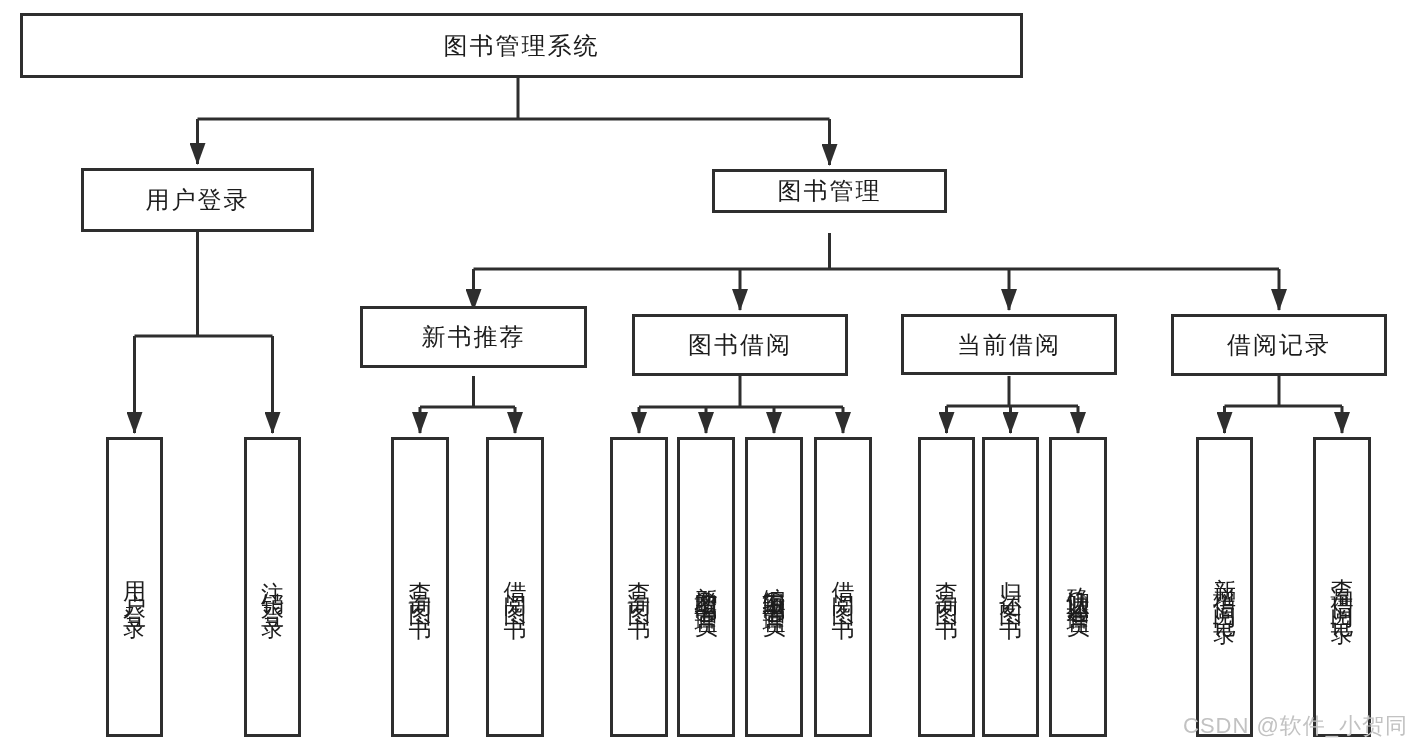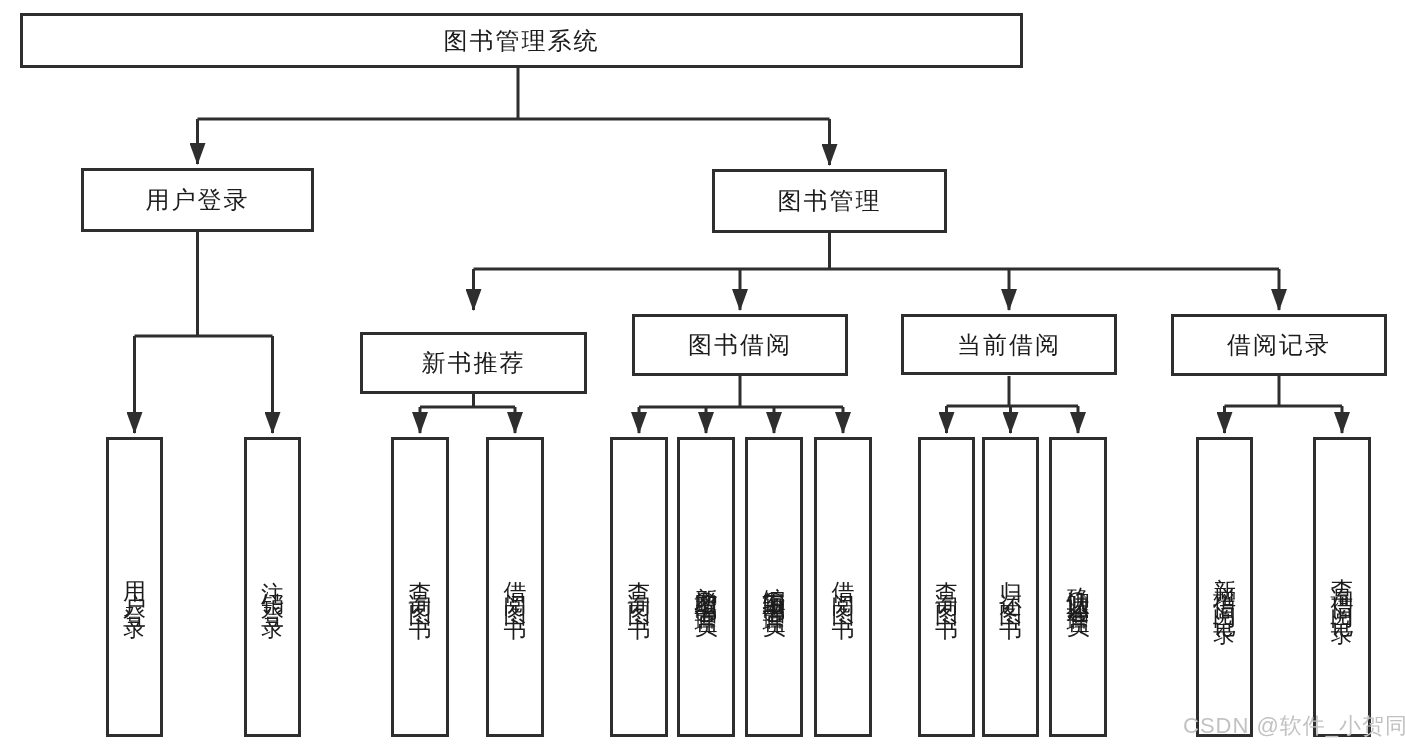--- a/index.html
+++ b/index.html
@@ -41,24 +41,24 @@
     text-orientation: mixed;
     font-size: 23px;
     white-space: normal;
     line-height: 1;
   }
   .ls-wide  { letter-spacing: 12px; }
   .ls-mid   { letter-spacing: 9px;  }
   .ls-tight { letter-spacing: 4px;  }
 
   
-  .n-root { left: 20px;   top: 13px;  width: 1003px; height: 55px; }
+  .n-root { left: 20px;   top: 13px;  width: 1003px; height: 65px; }
   .n-l2a  { left: 81px;   top: 168px; width: 233px;  height: 64px; }
-  .n-l2b  { left: 712px;  top: 169px; width: 235px;  height: 64px; }
-  .n-l3a  { left: 360px;  top: 332px; width: 227px;  height: 62px; }
+  .n-l2b  { left: 712px;  top: 169px; width: 235px;  height: 44px; }
+  .n-l3a  { left: 360px;  top: 306px; width: 227px;  height: 62px; }
   .n-l3b  { left: 632px;  top: 314px; width: 216px;  height: 62px; }
   .n-l3c  { left: 901px;  top: 314px; width: 216px;  height: 61px; }
   .n-l3d  { left: 1171px; top: 314px; width: 216px;  height: 62px; }
 
   .leaf      { top: 437px; height: 300px; width: 57px; }
   .n-g1a { left: 106px; }
   .n-g1b { left: 244px; }
   .n-g2a { left: 391px; width: 58px; }
   .n-g2b { left: 486px; width: 58px; }
   .n-g3a { left: 610px; width: 58px; }

